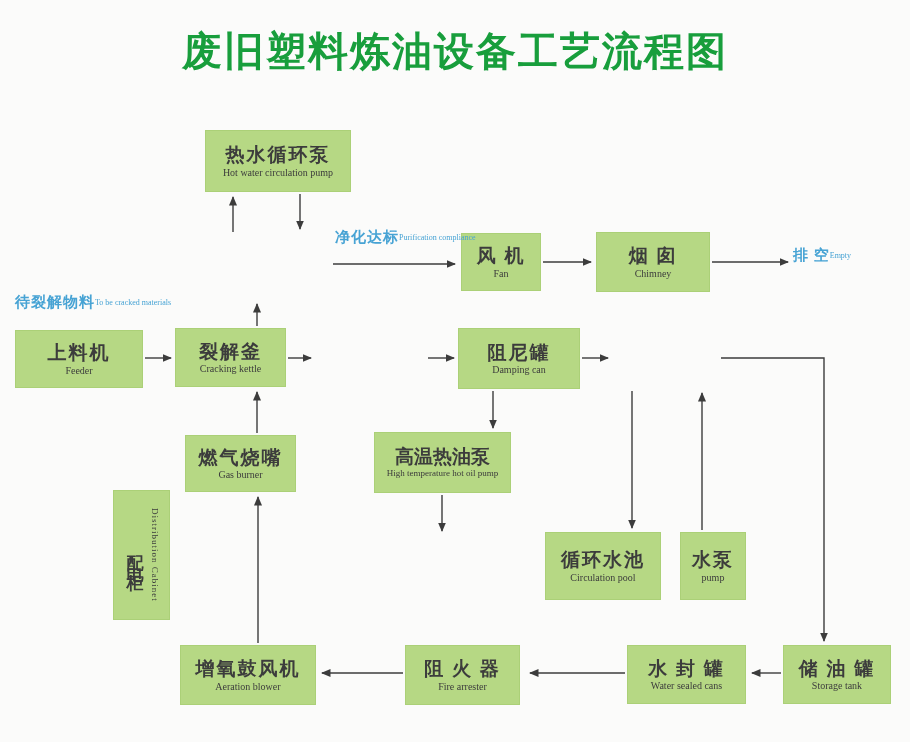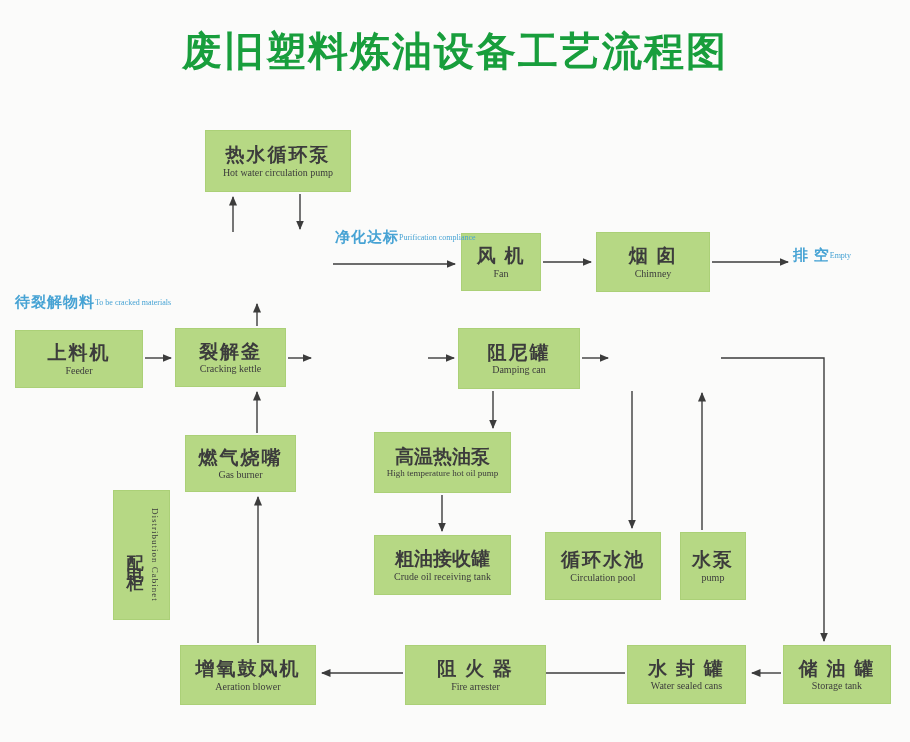--- a/index.html
+++ b/index.html
@@ -126,41 +126,37 @@
   <div class="node" style="left:374px;top:432px;width:137px;height:61px">
     <span class="zh" style="letter-spacing:0">高温热油泵</span>
     <span class="en" style="font-size:9px">High temperature hot oil pump</span>
   </div>
 
   <div class="node node-vertical" style="left:113px;top:490px;width:57px;height:130px">
     <span class="v-zh">配电柜</span>
     <span class="v-en">Distribution Cabinet</span>
   </div>
 
-  <div class="node" style="left:374px;top:535px;width:137px;height:60px">
-    <span class="zh" style="letter-spacing:0">粗油接收罐</span>
-    <span class="en">Crude oil receiving tank</span>
-  </div>
 
   <div class="node" style="left:545px;top:532px;width:116px;height:68px">
     <span class="zh">循环水池</span>
     <span class="en">Circulation pool</span>
   </div>
 
   <div class="node" style="left:680px;top:532px;width:66px;height:68px">
     <span class="zh">水泵</span>
     <span class="en">pump</span>
   </div>
 
   <div class="node" style="left:180px;top:645px;width:136px;height:60px">
     <span class="zh">增氧鼓风机</span>
     <span class="en">Aeration blower</span>
   </div>
 
-  <div class="node" style="left:405px;top:645px;width:141px;height:60px">
+  <div class="node" style="left:405px;top:645px;width:115px;height:60px">
     <span class="zh">阻 火 器</span>
     <span class="en">Fire arrester</span>
   </div>
 
   <div class="node" style="left:627px;top:645px;width:119px;height:59px">
     <span class="zh">水 封 罐</span>
     <span class="en">Water sealed cans</span>
   </div>
 
   <div class="node" style="left:783px;top:645px;width:108px;height:59px">

